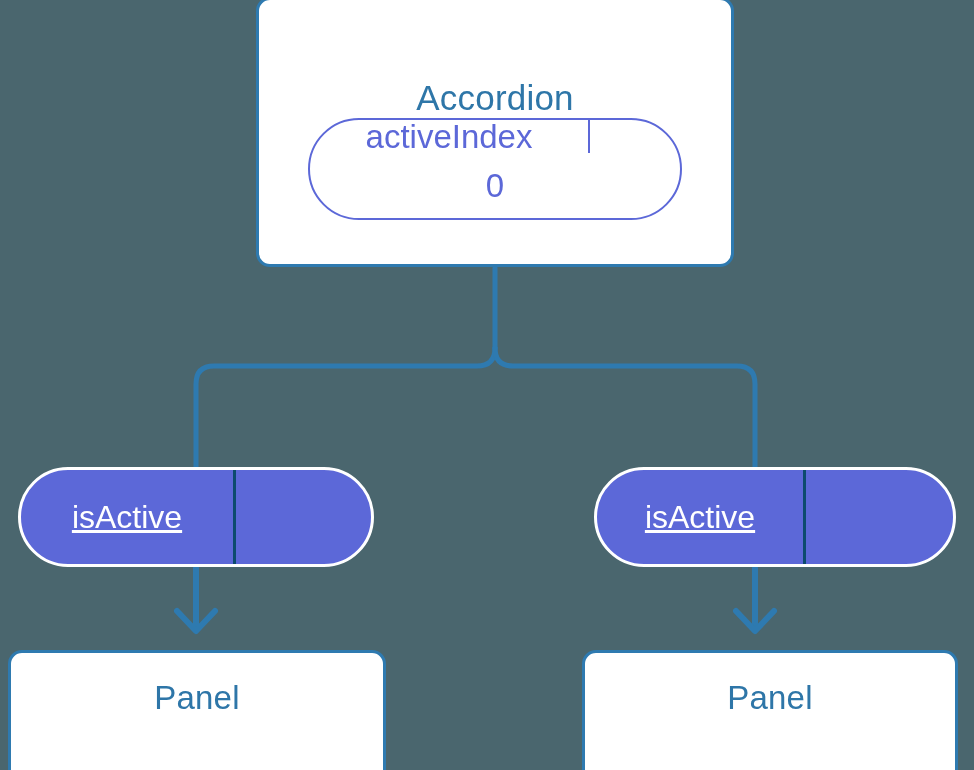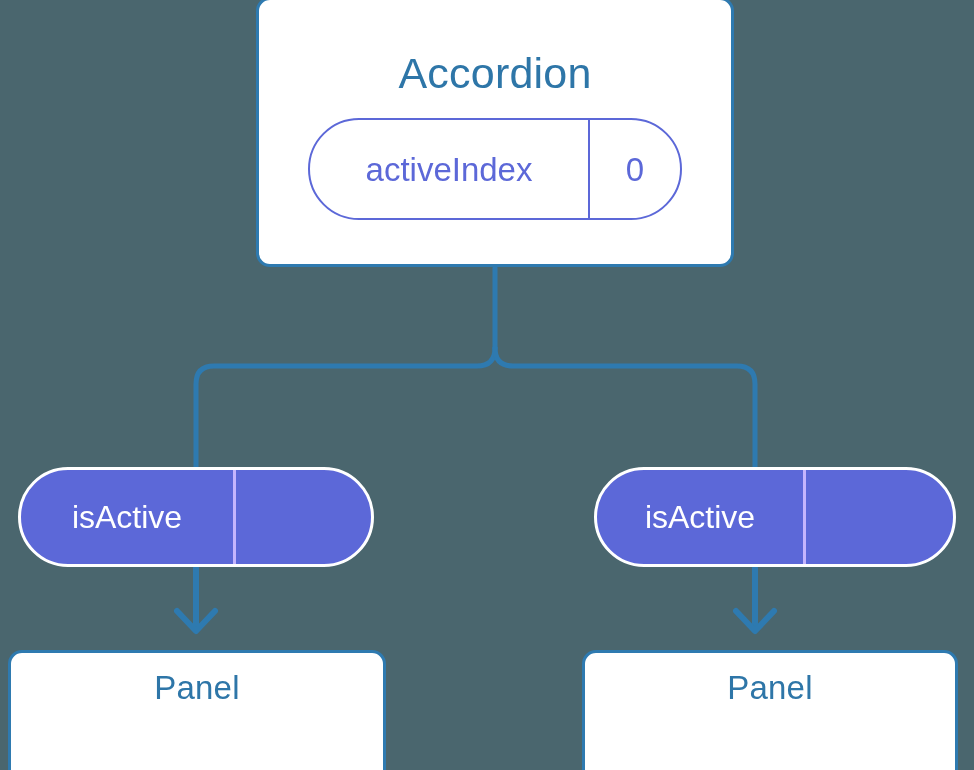--- a/index.html
+++ b/index.html
@@ -40,40 +40,41 @@
   }
   #accordion-card {
     left: 256px;
     top: -3px;
     width: 478px;
     height: 270px;
     justify-content: flex-start;
   }
   .node-title {
     color: #2e76a8;
-    font-size: 43px;
+    font-size: 35px;
     letter-spacing: 0.2px;
     line-height: 1;
-    margin-top: 52px;
+    margin-top: 80px;
   }
 
   
   #activeindex-pill {
     position: absolute;
     left: 308px;
     top: 118px;
     width: 374px;
     height: 102px;
     box-sizing: border-box;
     border: 2px solid #5c68d8;
     border-radius: 51px;
     display: flex;
     align-items: stretch;
     overflow: hidden;
     background: transparent;
+    flex-direction: column;
   }
   #activeindex-pill .pill-key,
   #activeindex-pill .pill-val {
     display: flex;
     align-items: center;
     justify-content: center;
     color: #5c68d8;
     font-size: 33px;
     line-height: 1;
   }
@@ -101,21 +102,22 @@
   .prop-pill .pill-key,
   .prop-pill .pill-val {
     display: flex;
     align-items: center;
     justify-content: center;
     color: #ffffff;
     font-size: 32px;
     line-height: 1;
   }
   .prop-pill .pill-key {
-    border-right: 3px solid #c4b5fd;
+    border-right: 3px solid #0c4a6e;
+    text-decoration: underline;
   }
   .prop-pill .pill-val {
     flex: 1;
   }
   #pill-left {
     left: 18px;
     width: 356px;
   }
   #pill-left .pill-key { width: 212px; }
   #pill-right {
@@ -131,21 +133,21 @@
     height: 150px;
     background: #ffffff;
     border: 3px solid #2e7ab0;
     border-radius: 14px;
     box-sizing: border-box;
     display: flex;
     align-items: flex-start;
     justify-content: center;
   }
   .panel-card .node-title {
-    margin-top: 18px;
+    margin-top: 28px;
     font-size: 33px;
   }
   #panel-left {
     left: 8px;
     width: 378px;
   }
   #panel-right {
     left: 582px;
     width: 376px;
   }

